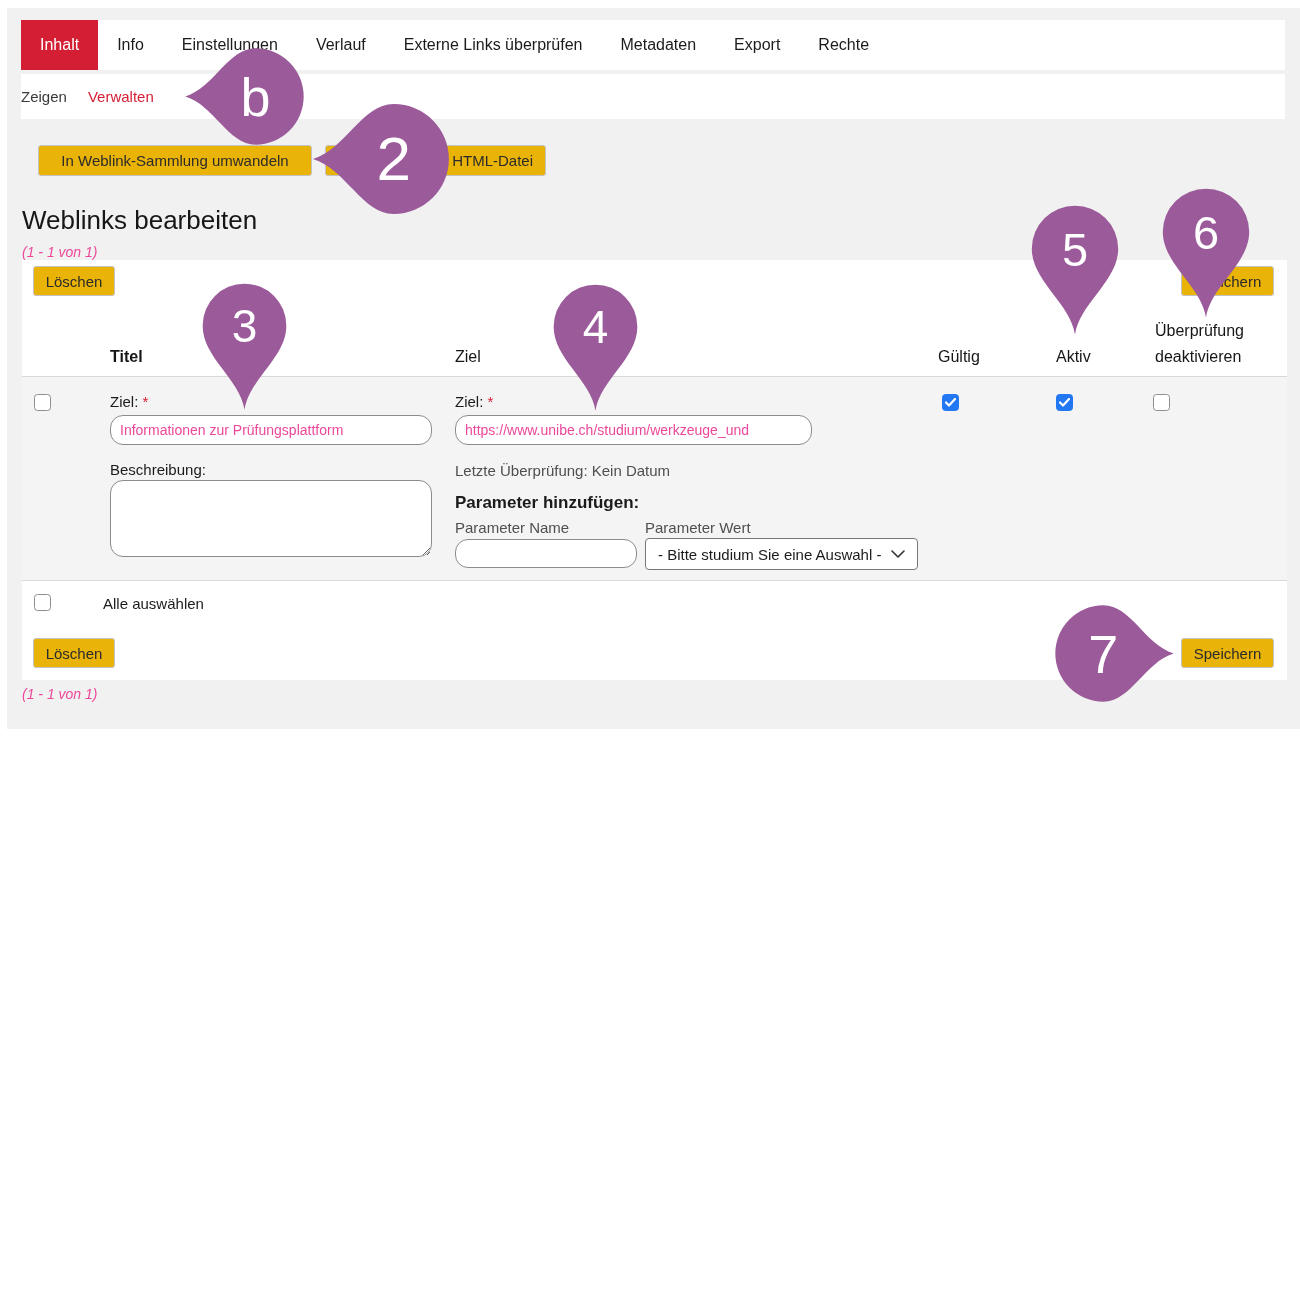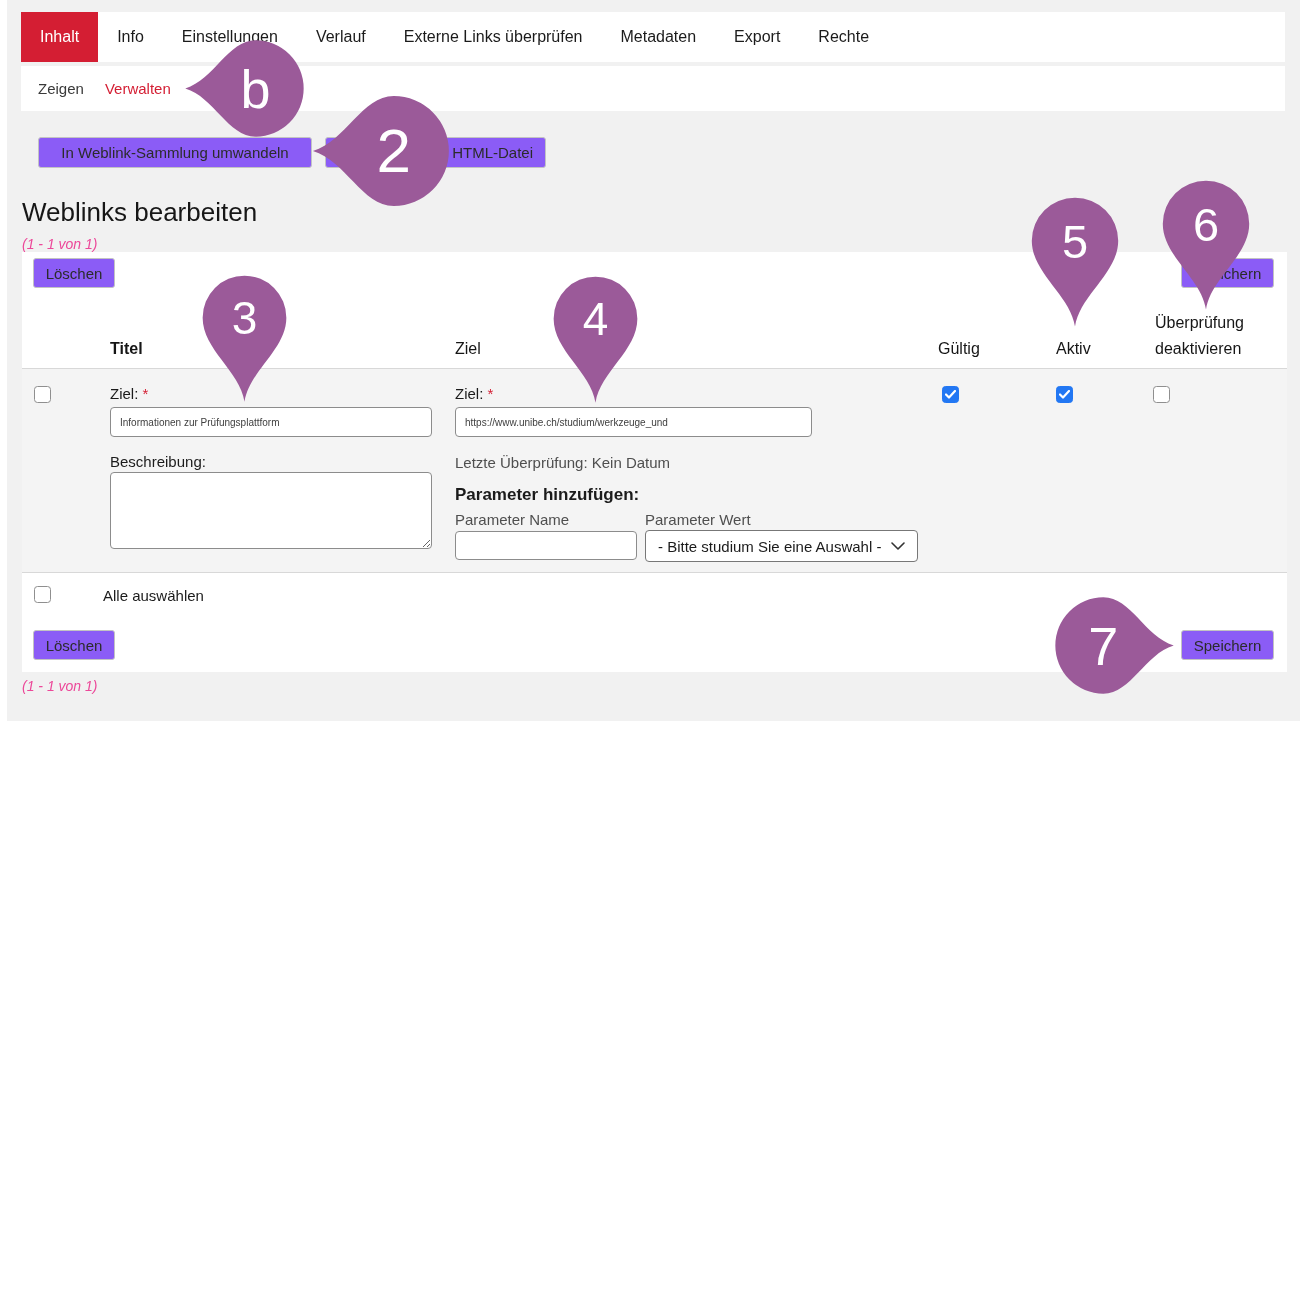--- a/index.html
+++ b/index.html
@@ -1,50 +1,50 @@
 <!DOCTYPE html>
 <html><head>
 <meta charset="utf-8">
 <style>
   html,body{margin:0;padding:0;background:#ffffff;}
   .stage{position:relative;width:1300px;height:988px;background:#ffffff;overflow:hidden;
-         font-family:"Liberation Sans","DejaVu Sans",sans-serif;color:#1b1b1b;}
+         font-family:"Liberation Sans","DejaVu Sans",sans-serif;color:#1b1b1b;margin-top:8px;}
   .abs{position:absolute;box-sizing:border-box;}
 
   
   .gray-panel{left:7px;top:0;width:1293px;height:721px;background:#f1f1f1;}
 
   
   .tabbar{left:21px;top:12px;width:1264px;height:50px;background:#ffffff;display:flex;align-items:stretch;}
   .tab{display:flex;align-items:center;padding:0 19px;font-size:16px;color:#1b1b1b;cursor:pointer;}
   .tab.active{background:#d41e33;color:#ffffff;}
-  .subtabbar{left:21px;top:66px;width:1264px;height:45px;background:#ffffff;display:flex;align-items:center;padding-left:17px;}
+  .subtabbar{left:21px;top:66px;width:1264px;height:45px;background:#ffffff;display:flex;align-items:center;}
   .subtab{font-size:15px;margin-right:21px;color:#3a3a3a;cursor:pointer;}
   .subtab.active{color:#d41e33;}
 
   
-  .btn{background:#8b5cf6;border:1px solid #c3c3c3;border-radius:3px;font-size:15px;color:#2b2b2b;
+  .btn{background:#eab308;border:1px solid #c3c3c3;border-radius:3px;font-size:15px;color:#2b2b2b;
        display:flex;align-items:center;justify-content:center;cursor:pointer;}
   .btn.right-text{justify-content:flex-end;padding-right:12px;}
 
   .page-title{left:22px;top:197px;font-size:26px;color:#161616;}
   .count{font-size:14px;color:#ec4899;font-style:italic;}
 
   
   .tablebox{left:22px;top:252px;width:1265px;height:420px;background:#ffffff;}
   .rowbg{left:0;top:117px;width:1265px;height:203px;background:#f4f4f4;}
   .sep{left:0;width:1265px;height:1px;background:#d8d8d8;}
   .colhead{font-size:16px;color:#161616;line-height:26px;}
   .flabel{font-size:15px;color:#1b1b1b;}
   .glabel{font-size:15px;color:#4f4f4f;}
   .req{color:#d41e33;}
   .blabel{font-size:17px;font-weight:bold;color:#1b1b1b;}
 
-  input.txt, textarea.txt{border:1px solid #8c8c8c;border-radius:4px;background:#ffffff;
-       font-family:"Liberation Sans","DejaVu Sans",sans-serif;font-size:10px;color:#404040;
+  input.txt, textarea.txt{border:1px solid #8c8c8c;border-radius:13px;background:#ffffff;
+       font-family:"Liberation Sans","DejaVu Sans",sans-serif;font-size:14px;color:#ec4899;
        padding:0 9px;box-sizing:border-box;outline:none;}
   textarea.txt{padding:6px 9px;resize:both;}
 
   .selectbox{border:1px solid #777777;border-radius:4px;background:#ffffff;display:flex;
        align-items:center;justify-content:space-between;padding:0 12px;font-size:15px;color:#1b1b1b;cursor:pointer;}
 
   .cb{width:17px;height:17px;border:1.5px solid #8f8f8f;border-radius:3.5px;background:#ffffff;
       display:flex;align-items:center;justify-content:center;cursor:pointer;}
   .cb svg{display:none;}
   .cb.checked{background:#2277f3;border-color:#2277f3;}

